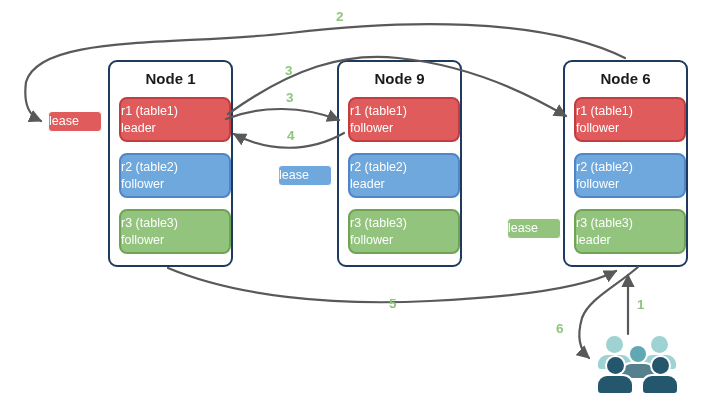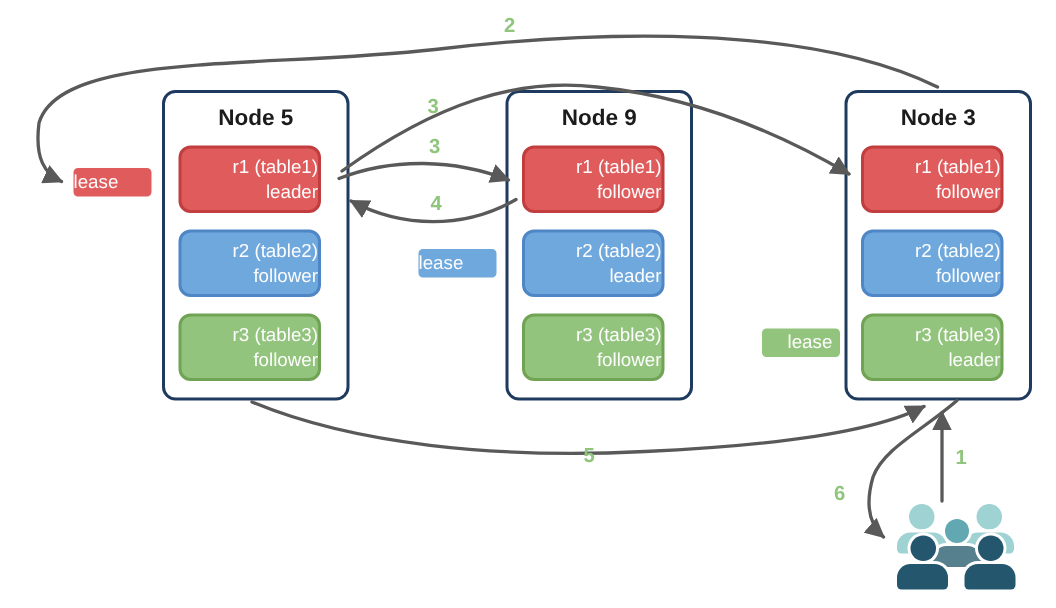--- a/index.html
+++ b/index.html
@@ -15,27 +15,27 @@
   #canvas{position:relative;width:704px;height:405px;background:#fff;overflow:hidden;}
 
   svg.overlay{position:absolute;left:0;top:0;width:704px;height:405px;pointer-events:none;z-index:3;}
   .arrow{fill:none;stroke:var(--arrow);stroke-width:2.2;stroke-linecap:round;}
   .ah-fill{fill:var(--arrow);}
 
   .node{position:absolute;top:60px;width:125px;height:207px;background:#fff;
         border:2px solid var(--node-border);border-radius:9px;z-index:2;}
   #node1{left:108px;} #node2{left:337px;} #node3{left:563px;}
   .node-title{margin-top:8px;text-align:center;font-weight:bold;font-size:15px;color:#1b1b1b;}
-  .replica{position:absolute;left:9px;width:95px;height:45px;border-radius:8px;border:2px solid;
-           color:#fdfdfd;font-size:12.5px;text-align:right;display:flex;flex-direction:column;
+  .replica{position:absolute;left:9px;width:112px;height:45px;border-radius:8px;border:2px solid;
+           color:#fdfdfd;font-size:12.5px;text-align:left;display:flex;flex-direction:column;
            justify-content:center;line-height:1.3;}
   .pos1{top:35px;} .pos2{top:91px;} .pos3{top:147px;}
   .red{background:var(--red-fill);border-color:var(--red-border);}
   .blue{background:var(--blue-fill);border-color:var(--blue-border);}
-  .green{background:var(--green-fill);border-color:var(--green-border);padding-left:17px;}
+  .green{background:var(--green-fill);border-color:var(--green-border);}
 
   .lease{position:absolute;width:54px;height:21px;border-radius:4px;border:1.5px solid;
          color:#fdfdfd;font-size:12.5px;text-align:left;line-height:18px;z-index:2;}
   #lease-red{left:48px;top:111px;}
   #lease-blue{left:278px;top:165px;}
   #lease-green{left:507px;top:218px;}
 
   .step{position:absolute;font-weight:bold;font-size:13.5px;color:var(--step);z-index:4;}
   #step-2{left:336px;top:9px;}
   #step-3a{left:285px;top:63px;}
@@ -76,21 +76,21 @@
     <path class="arrow" d="M625,58 C540,16 400,20 290,33 C175,46 40,34 26,82 C23,106 30,116 41,121" marker-end="url(#ah)"></path>
     <path class="arrow" d="M228,114 C292,68 345,52 398,58 C468,65 527,93 566,116" marker-end="url(#ah)"></path>
     <path class="arrow" d="M226,119 C262,105 303,106 339,120" marker-end="url(#ah)"></path>
     <path class="arrow" d="M344,133 C309,153 268,152 234,134" marker-end="url(#ah)"></path>
     <path class="arrow" d="M168,268 C235,296 330,306 430,301 C520,297 585,287 616,271" marker-end="url(#ah)"></path>
     <path class="arrow" d="M628,334 L628,275" marker-end="url(#ah)"></path>
     <path class="arrow" d="M638,267 C615,287 589,299 582,318 C576,339 581,351 589,358" marker-end="url(#ah)"></path>
   </svg>
 
   <div class="node" id="node1">
-    <div class="node-title">Node 5</div>
+    <div class="node-title">Node 1</div>
     <div class="replica red pos1">
       <span>r1 (table1)</span>
       <span>leader</span>
     </div>
     <div class="replica blue pos2">
       <span>r2 (table2)</span>
       <span>follower</span>
     </div>
     <div class="replica green pos3">
       <span>r3 (table3)</span>
@@ -108,21 +108,21 @@
       <span>r2 (table2)</span>
       <span>leader</span>
     </div>
     <div class="replica green pos3">
       <span>r3 (table3)</span>
       <span>follower</span>
     </div>
   </div>
 
   <div class="node" id="node3">
-    <div class="node-title">Node 3</div>
+    <div class="node-title">Node 6</div>
     <div class="replica red pos1">
       <span>r1 (table1)</span>
       <span>follower</span>
     </div>
     <div class="replica blue pos2">
       <span>r2 (table2)</span>
       <span>follower</span>
     </div>
     <div class="replica green pos3">
       <span>r3 (table3)</span>

